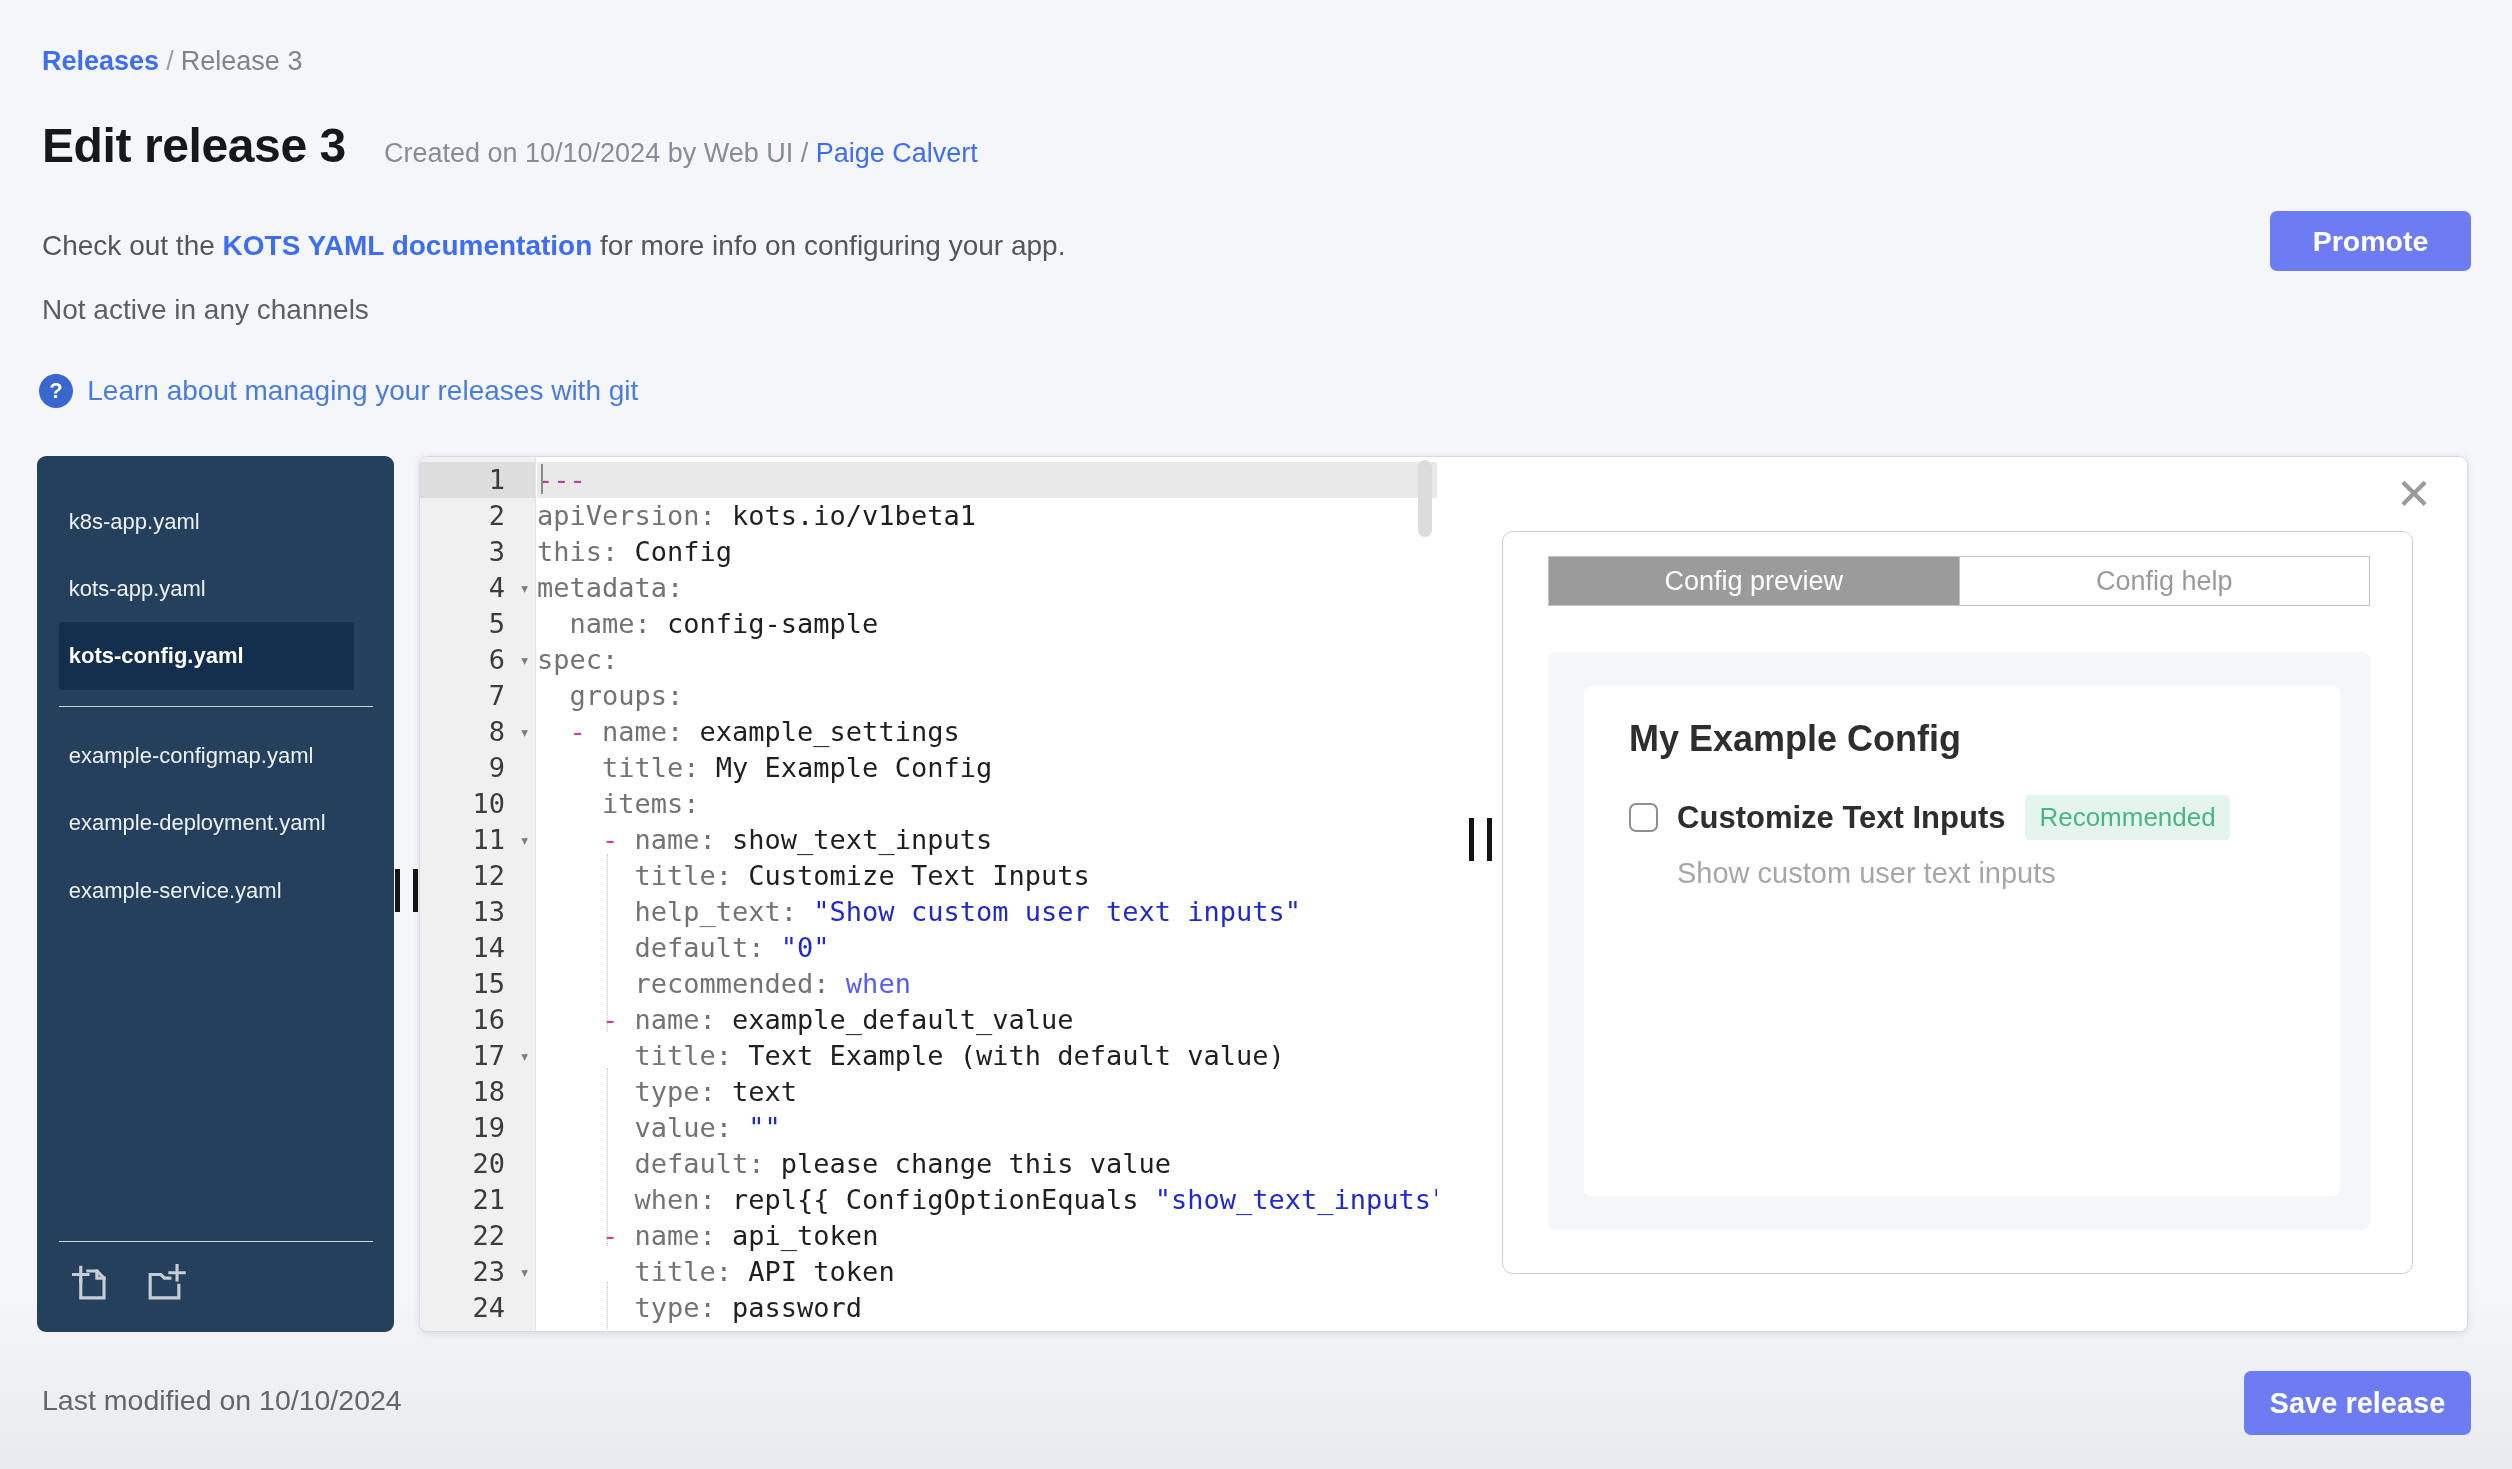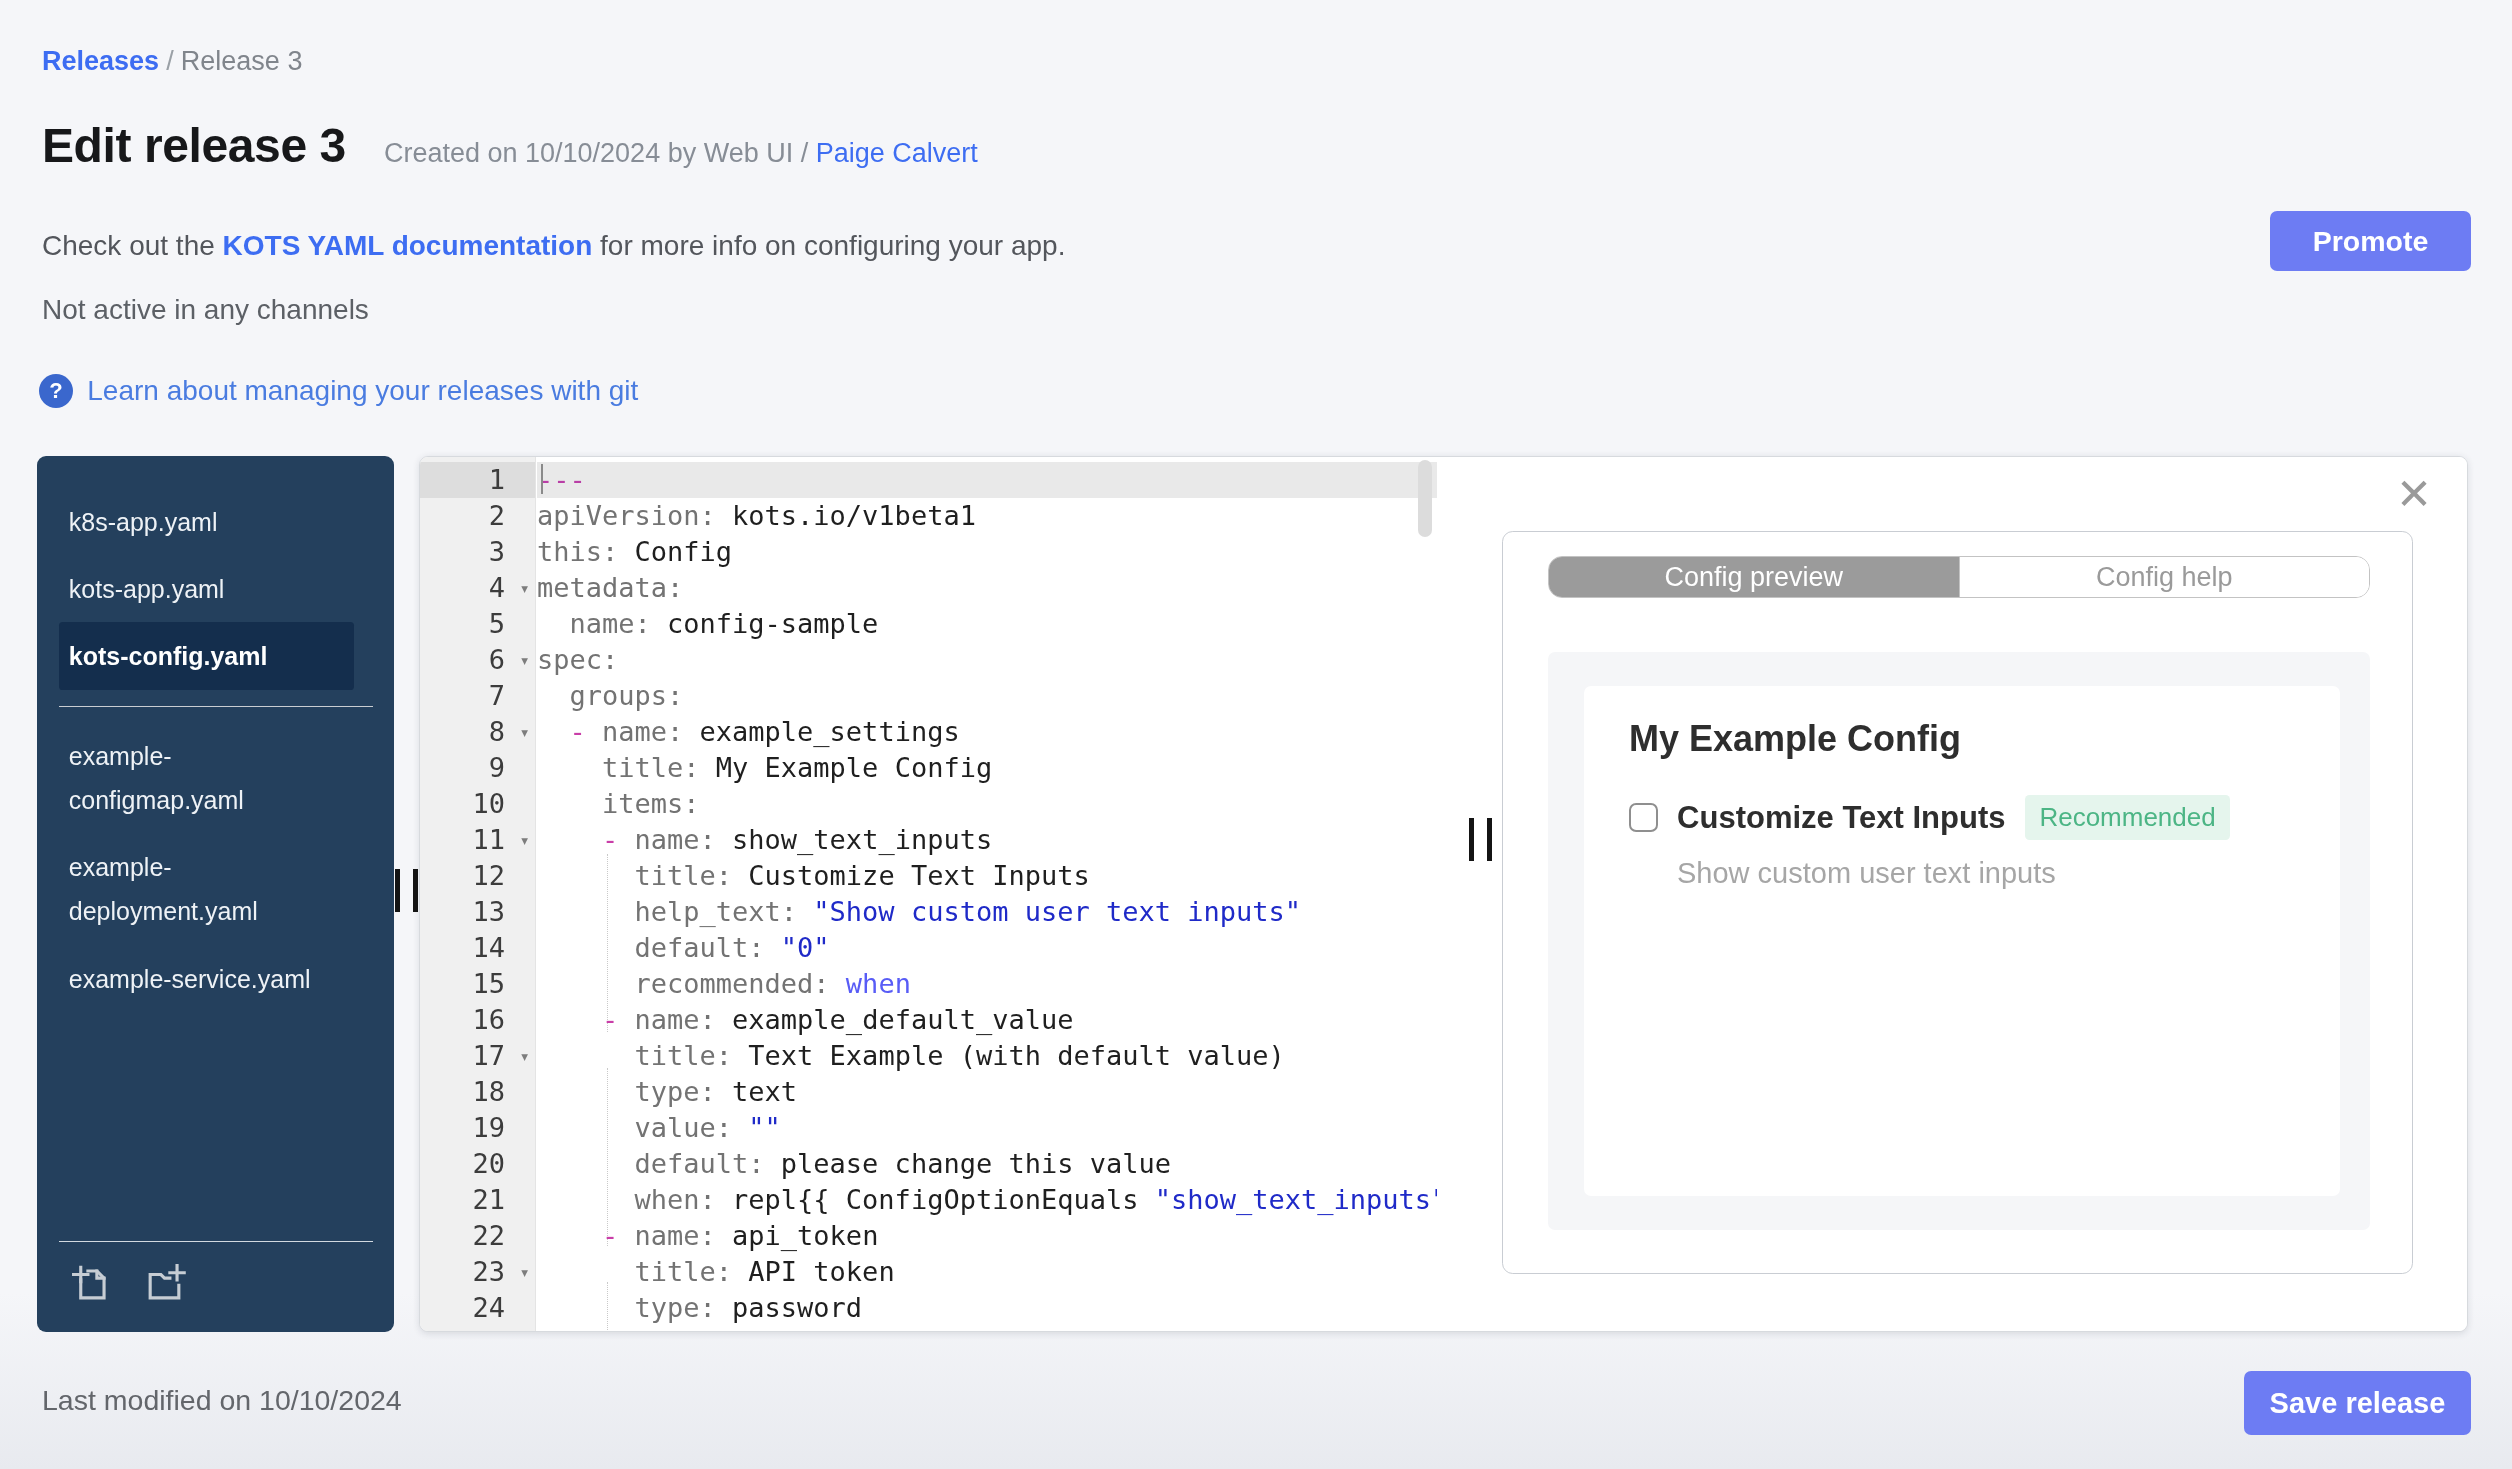--- a/index.html
+++ b/index.html
@@ -38,21 +38,21 @@
   .save-btn { position:absolute; right:41px; top:1371px; width:227px; height:64px; font-size:29px; }
 
   
   .main { position:absolute; left:37px; top:456px; width:2430px; height:876px; }
 
   
   .sidebar { position:absolute; left:0; top:0; width:357px; height:876px;
     background:#24405d; border-radius:9px; }
   .file-list { padding-top:32px; }
   .file-item { margin:0 21.4px 0 22px; padding:11.6px 5.3px 11.6px 9.8px; width:295px;
-    font-size:25px; line-height:44px; color:#eef2f6; border-radius:3.6px; cursor:pointer; }
+    font-size:22px; line-height:44px; color:#eef2f6; border-radius:3.6px; cursor:pointer; }
   .file-item .file-label { display:inline-block; max-width:276px; overflow-wrap:break-word; }
   .file-item.selected { background:#142e4d; font-weight:700; color:#ffffff; }
   .file-divider { border:none; border-top:1.8px solid #c9cdd2; margin:16px 21.4px 16px 22px; }
   .sidebar-footer { position:absolute; left:22px; right:21.4px; bottom:0;
     border-top:1.8px solid rgba(230,234,238,0.9); padding:19.6px 0 27px 10.7px; display:flex; gap:30px; }
   .sb-icon { width:43px; height:43px; cursor:pointer; }
   .sb-icon svg { width:100%; height:100%; stroke:#c6cdd4; stroke-width:3.5; fill:none; stroke-linecap:square; }
 
   
   .drag-handle { position:absolute; width:23px; height:43px; display:flex; justify-content:space-between; cursor:col-resize; }
@@ -86,22 +86,22 @@
   .indent-guide { position:absolute; width:0; border-left:1.8px dotted #c9c9c9; }
   .vscroll-thumb { position:absolute; left:998px; top:2.7px; width:14.3px; height:77px;
     background:#dcdcdc; border-radius:7.1px; }
   .panel-divider { position:absolute; left:1023px; top:0; bottom:0; width:0.9px; background:#d9dcdf; }
 
   
   .preview { position:absolute; left:1023px; top:0; bottom:0; width:1025px; background:#fff; }
   .close-x { position:absolute; right:36px; top:16px; font-size:43px; color:#9a9a9a; cursor:pointer; line-height:1; }
   .preview-card { position:absolute; left:59px; top:74px; width:911px; height:743px;
     border:1.8px solid #c9cdd3; border-radius:10.7px; background:#fff; }
-  .tabs { position:absolute; left:45px; top:24px; width:822px; height:42px; display:flex;
-    border:0.9px solid #c3c3c3; border-radius:14px; overflow:hidden; }
+  .tabs { position:absolute; left:45px; top:24px; width:822px; height:50px; display:flex;
+    border:0.9px solid #c3c3c3; border-radius:0; overflow:hidden; }
   .tab { flex:1; display:flex; align-items:center; justify-content:center; font-size:27px; cursor:pointer; }
   .tab.active { background:#9b9b9b; color:#fff; }
   .tab.inactive { background:#fff; color:#9a9a9a; border-left:0.9px solid #c3c3c3; }
   .gray-panel { position:absolute; left:45px; top:120px; width:822px; height:578px;
     background:#f5f6f8; border-radius:7.1px; }
   .config-card { position:absolute; left:36px; top:34px; width:756px; height:510px;
     background:#fff; border-radius:7.1px; }
   .config-group-title { position:absolute; left:45px; top:32px; font-size:36px; font-weight:800; color:#2e2e2e; }
   .config-item-row { position:absolute; left:45px; top:109px; display:flex; align-items:center; gap:19.6px; }
   .checkbox { width:28.5px; height:28.5px; border:2.7px solid #8f8f8f; border-radius:7.1px; background:#fff; cursor:pointer; }

